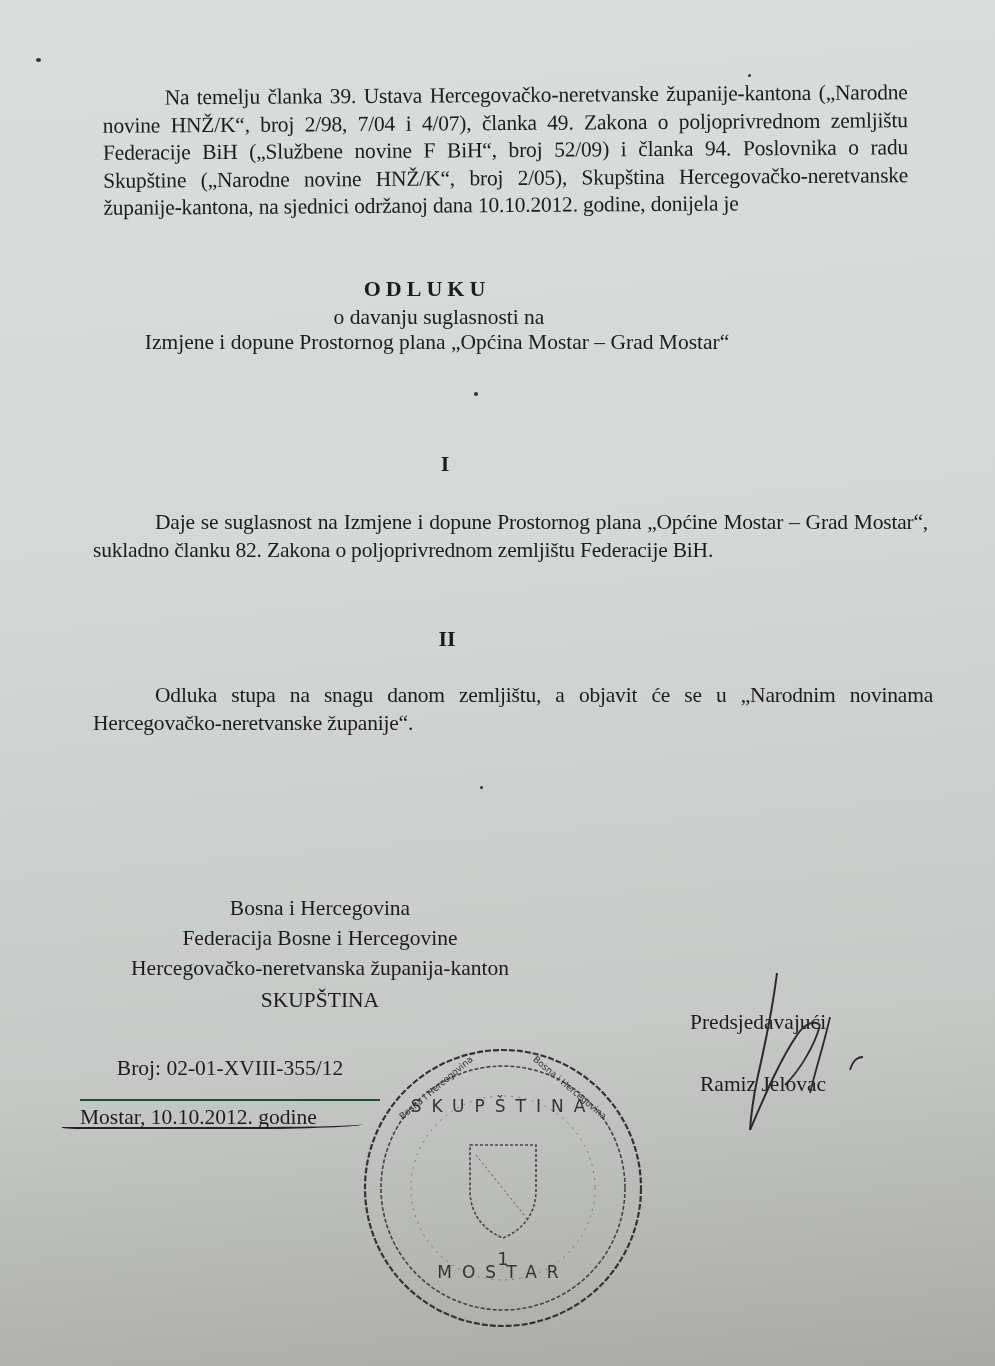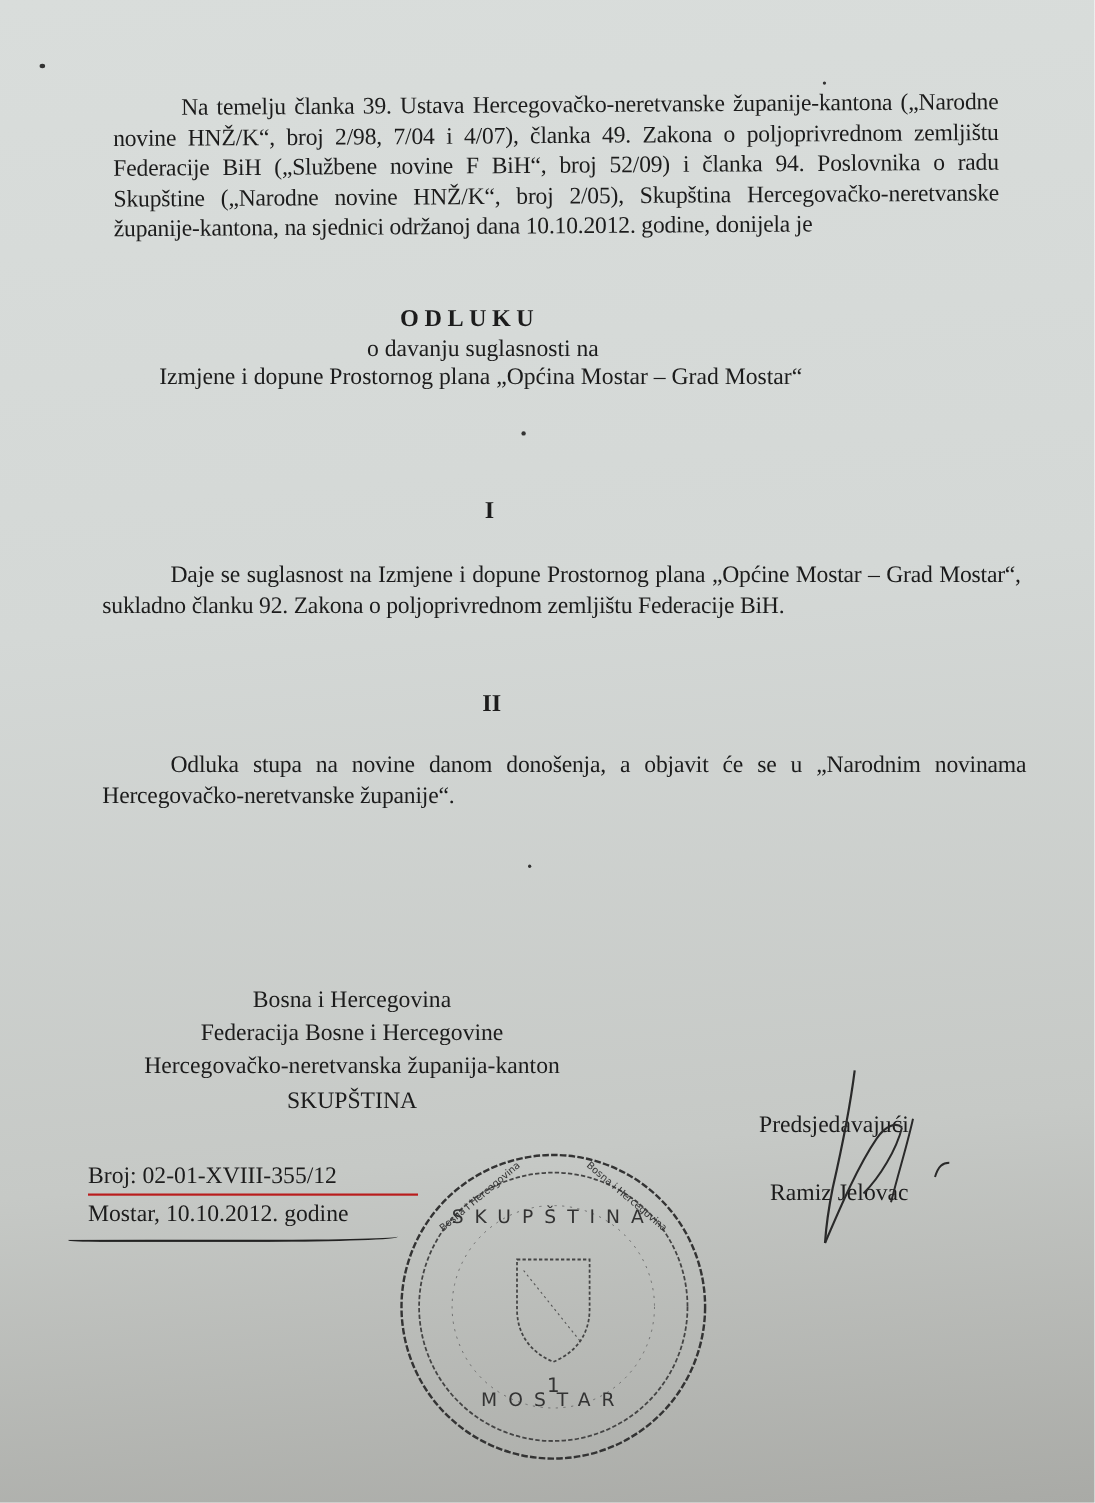--- a/index.html
+++ b/index.html
@@ -22,21 +22,21 @@
     .subtitle2 { top: 330px; font-size: 21.5px; left: 10px; }
     .roman { font-size: 22px; font-weight: bold; }
     .sec1 { top: 451px; left: 18px; }
     .sec2 { top: 626px; left: 20px; }
     .p1 { top: 82px; transform: rotate(-0.4deg); }
     .p2 { top: 509px; left: 93px; width: 835px; }
     .p3 { top: 682px; left: 93px; width: 840px; }
     .addr { position: absolute; left: 80px; width: 480px; text-align: center; font-size: 21.5px; line-height: 30px; }
     .reg { position: absolute; left: 80px; top: 1052px; font-size: 21.5px; line-height: 32px; }
     .reg .line { display: block; position: relative; }
-    .reg .l1 { border-bottom: 2px solid #b91c1c; padding-bottom: 1px; width: 300px; }
+    .reg .l1 { border-bottom: 2px solid #14532d; padding-bottom: 15px; width: 300px; text-align: center; }
     .ul2 { position: absolute; left: 62px; top: 1117px; width: 300px; height: 10px;
            border-bottom: 2px solid #222; border-radius: 0 0 40% 10%; }
     .sig { position: absolute; left: 690px; font-size: 21.5px; }
     .stamp { position: absolute; left: 358px; top: 1040px; width: 290px; height: 290px; }
     .dot { position: absolute; width: 4px; height: 4px; background: #333; border-radius: 50%; }
   </style>
 </head>
 <body>
 
 <div class="page">
@@ -46,24 +46,24 @@
   <div class="dot" style="left:474px;top:392px;width:4px;height:4px;"></div>
   <div class="dot" style="left:480px;top:786px;width:3px;height:3px;"></div>
 
   <p class="para p1" style="margin:0"><span class="indent"></span><span>Na temelju članka 39. Ustava Hercegovačko-neretvanske županije-kantona („Narodne novine HNŽ/K“, broj 2/98, 7/04 i 4/07), članka 49. Zakona o poljoprivrednom zemljištu Federacije BiH („Službene novine F BiH“, broj 52/09) i članka 94. Poslovnika o radu Skupštine („Narodne novine HNŽ/K“, broj 2/05), Skupština Hercegovačko-neretvanske županije-kantona, na sjednici održanoj dana 10.10.2012. godine, donijela je</span></p>
 
   <div class="center title">ODLUKU</div>
   <div class="center subtitle1">o davanju suglasnosti na</div>
   <div class="center subtitle2">Izmjene i dopune Prostornog plana „Općina Mostar – Grad Mostar“</div>
 
   <div class="center roman sec1">I</div>
-  <p class="para p2" style="margin:0"><span class="indent"></span><span>Daje se suglasnost na Izmjene i dopune Prostornog plana „Općine Mostar – Grad Mostar“, sukladno članku 92. Zakona o poljoprivrednom zemljištu Federacije BiH.</span></p>
+  <p class="para p2" style="margin:0"><span class="indent"></span><span>Daje se suglasnost na Izmjene i dopune Prostornog plana „Općine Mostar – Grad Mostar“, sukladno članku 82. Zakona o poljoprivrednom zemljištu Federacije BiH.</span></p>
 
   <div class="center roman sec2">II</div>
-  <p class="para p3" style="margin:0"><span class="indent"></span><span>Odluka stupa na novine danom donošenja, a objavit će se u „Narodnim novinama Hercegovačko-neretvanske županije“.</span></p>
+  <p class="para p3" style="margin:0"><span class="indent"></span><span>Odluka stupa na snagu danom zemljištu, a objavit će se u „Narodnim novinama Hercegovačko-neretvanske županije“.</span></p>
 
   <div class="addr" style="top:893px">Bosna i Hercegovina</div>
   <div class="addr" style="top:953px">Hercegovačko-neretvanska županija-kanton</div>
   <div class="addr" style="top:923px">Federacija Bosne i Hercegovine</div>
   <div class="addr sk" style="top:985px">SKUPŠTINA</div>
 
   <div class="reg">
     <span class="line l1">Broj: 02-01-XVIII-355/12</span>
     <span class="line">Mostar, 10.10.2012. godine</span>
   </div>

